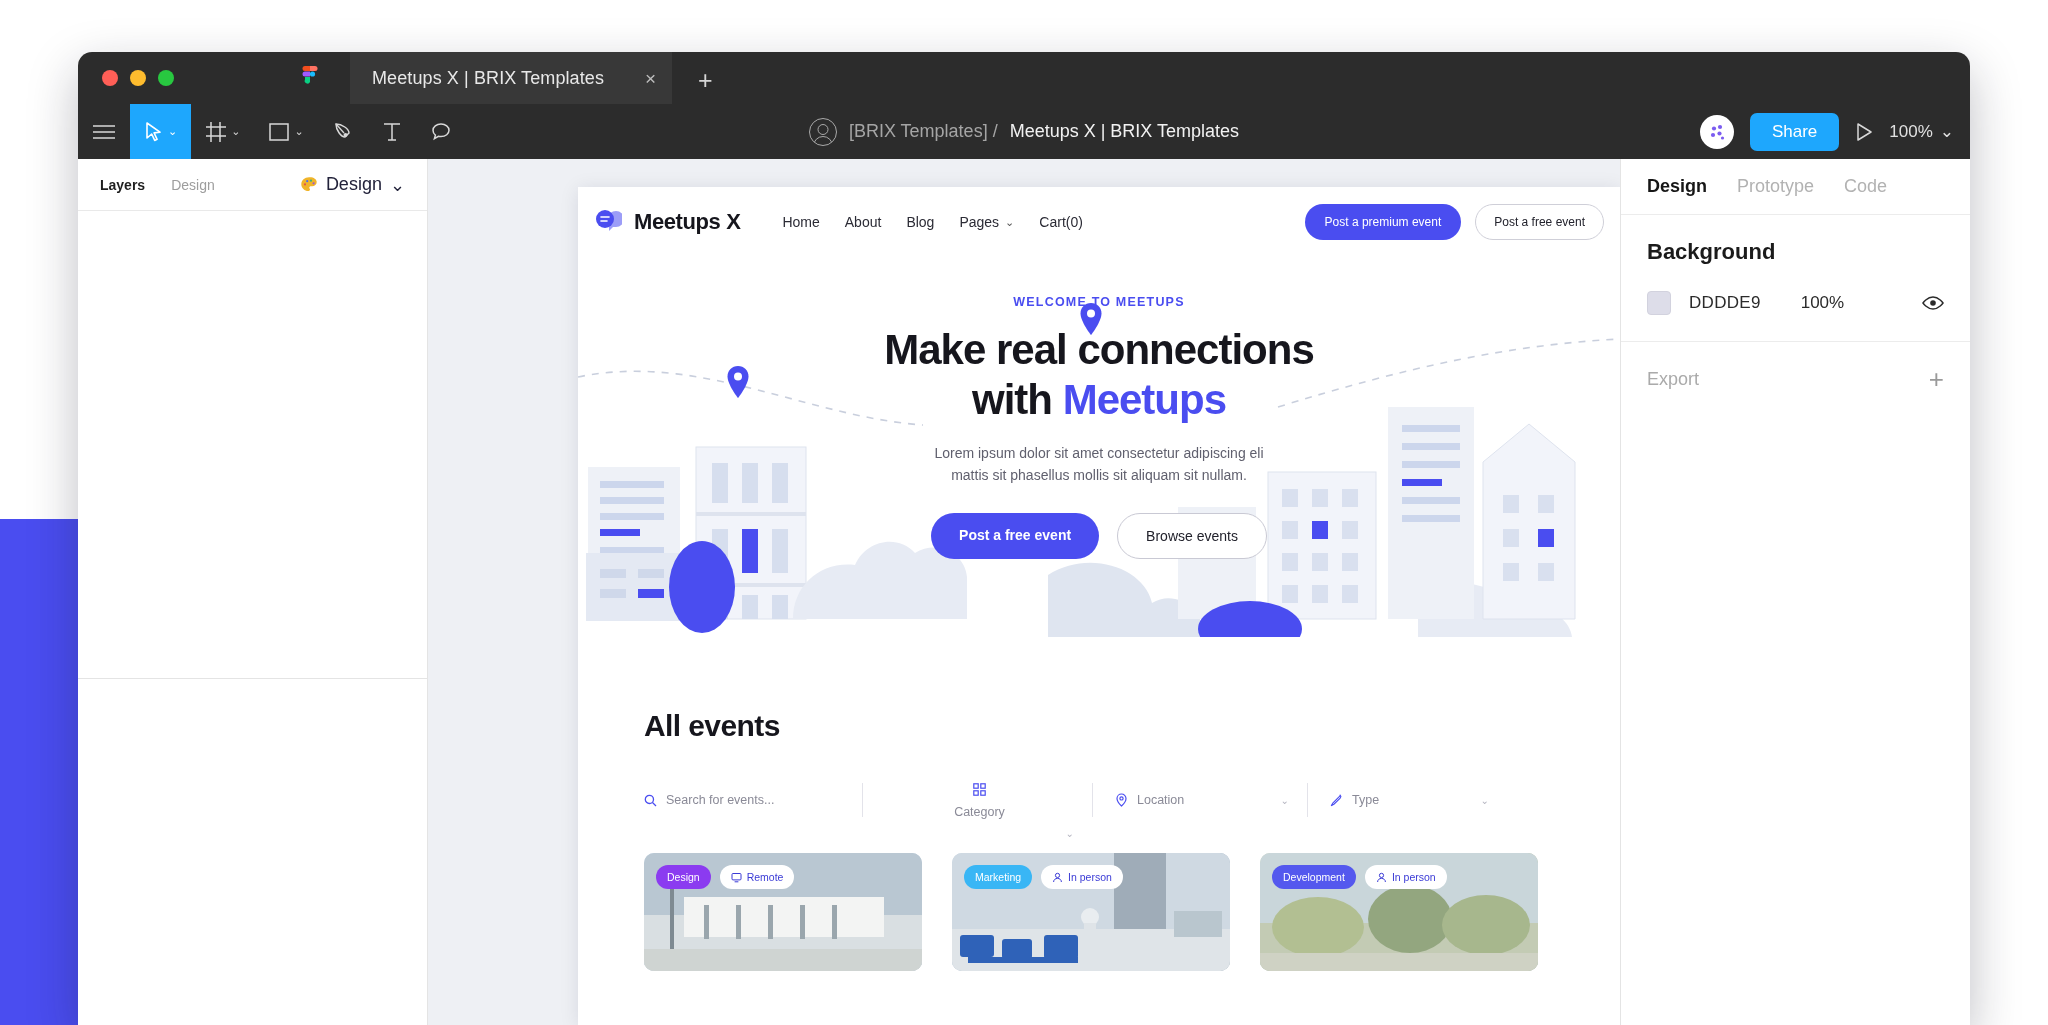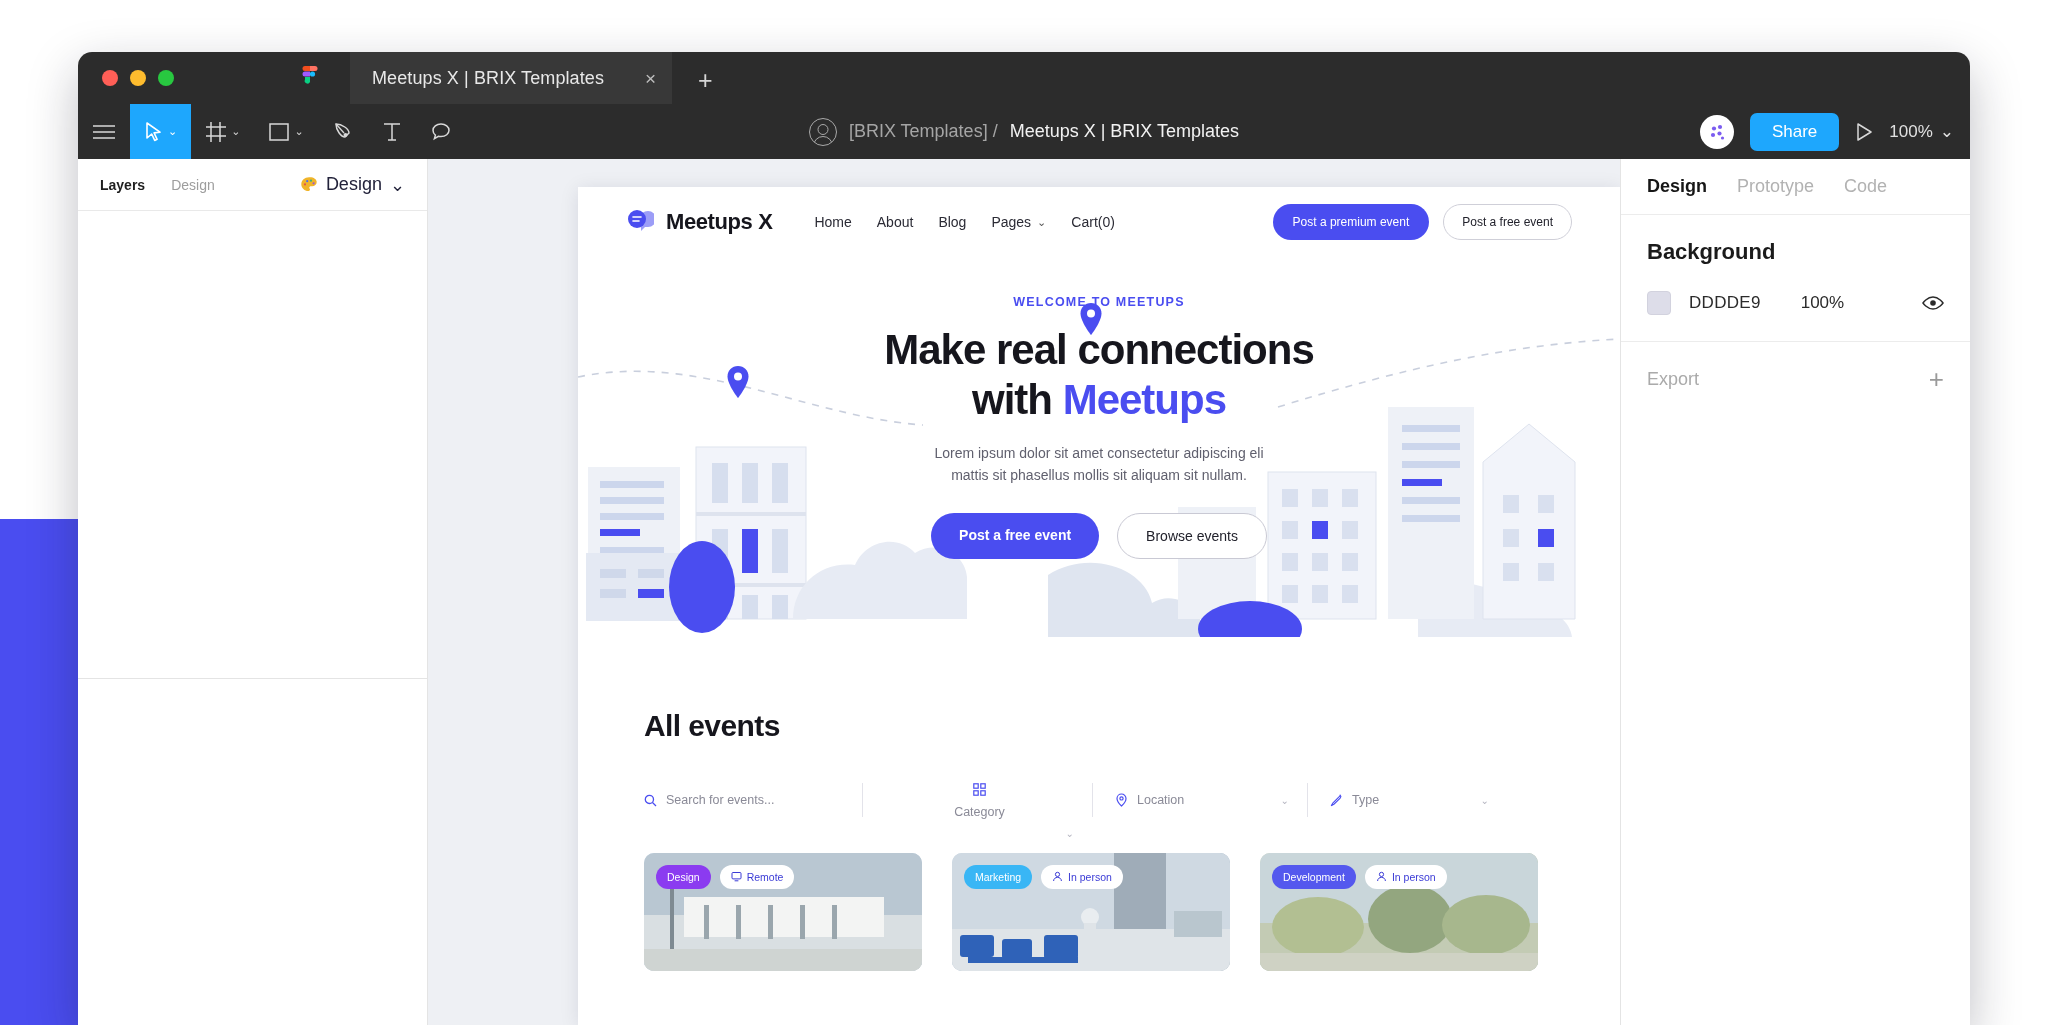--- a/index.html
+++ b/index.html
@@ -102,21 +102,21 @@
   .rp-fillrow { display:flex; align-items:center; gap:18px; }
   .swatch { width:24px; height:24px; border-radius:4px; background:#ddddE9; border:1px solid #d2d2de; }
   .rp-hex { font-size:17px; color:#2b2b2b; letter-spacing:.3px; }
   .rp-op  { font-size:17px; color:#2b2b2b; margin-left:22px; }
   .rp-eye { margin-left:auto; cursor:pointer; }
   .rp-export { display:flex; align-items:center; padding:24px 26px; }
   .rp-export-label { font-size:18px; color:#aaaaaa; }
   .rp-plus { margin-left:auto; color:#9a9a9a; font-size:26px; font-weight:300; cursor:pointer; line-height:1; }
 
   
-  .site-nav { position:relative; height:70px; display:flex; align-items:center; padding:0 48px; }
+  .site-nav { position:relative; height:70px; display:flex; align-items:center; padding:0 16px; }
   .brand { display:flex; align-items:center; gap:12px; }
   .brand-name { font-size:22px; font-weight:bold; color:#16161d; letter-spacing:-.4px; }
   .site-links { display:flex; align-items:center; gap:25px; margin-left:42px; }
   .site-link { font-size:14px; color:#2b2b35; cursor:pointer; display:flex; align-items:center; gap:6px; }
   .nav-cta { margin-left:auto; display:flex; align-items:center; gap:14px; }
   .btn-premium { background:#4a4df0; color:#fff; font-size:12px; border-radius:22px; padding:11px 20px; cursor:pointer; white-space:nowrap; }
   .btn-free-sm { background:#fff; color:#22222c; font-size:12px; border:1px solid #cfcfd8; border-radius:22px; padding:10px 18px; cursor:pointer; white-space:nowrap; }
 
   .hero { position:relative; height:380px; }
   .hero-art { position:absolute; inset:0; }
@@ -136,21 +136,21 @@
   .filter + .filter { border-left:1px solid #e3e3ea; padding-left:22px; }
   .filter-label { font-size:12.5px; color:#8a8a97; white-space:nowrap; }
   .filter .chev { margin-left:auto; color:#b4b4c0; font-size:10px; }
   .f-search{ width:218px; } .f-cat{ width:230px;flex-direction:column; } .f-loc{ width:215px; } .f-type{ width:200px; }
 
   .cards { display:flex; gap:30px; margin-top:36px; }
   .card { width:278px; }
   .card-img { position:relative; height:118px; border-radius:10px; overflow:hidden; }
   .card-badges { position:absolute; left:12px; top:12px; display:flex; gap:9px; z-index:2; }
   .badge { font-size:10.5px; color:#fff; border-radius:13px; padding:6px 11px; white-space:nowrap; }
-  .badge-mode { background:#fff; color:#3b3bd6; display:flex; align-items:flex-start; gap:5px; }
+  .badge-mode { background:#fff; color:#3b3bd6; display:flex; align-items:center; gap:5px; }
   .ph1 { background:linear-gradient(170deg,#cfe0ee 0%,#b9c9d6 45%,#8e9aa2 100%); }
   .ph2 { background:linear-gradient(160deg,#c8d7e4 0%,#9fb3c6 50%,#7d8e9d 100%); }
   .ph3 { background:linear-gradient(165deg,#cfd8c8 0%,#aebb9c 45%,#8d9e8a 100%); }
 
   svg { display:block; }
 </style>
 </head>
 <body>
 
 <div id="root">

